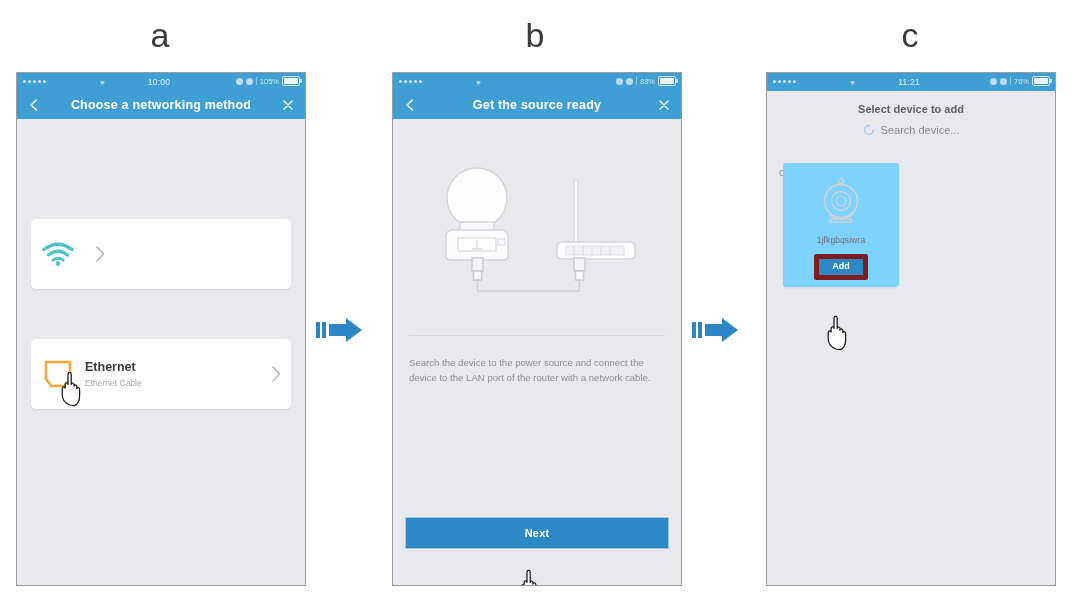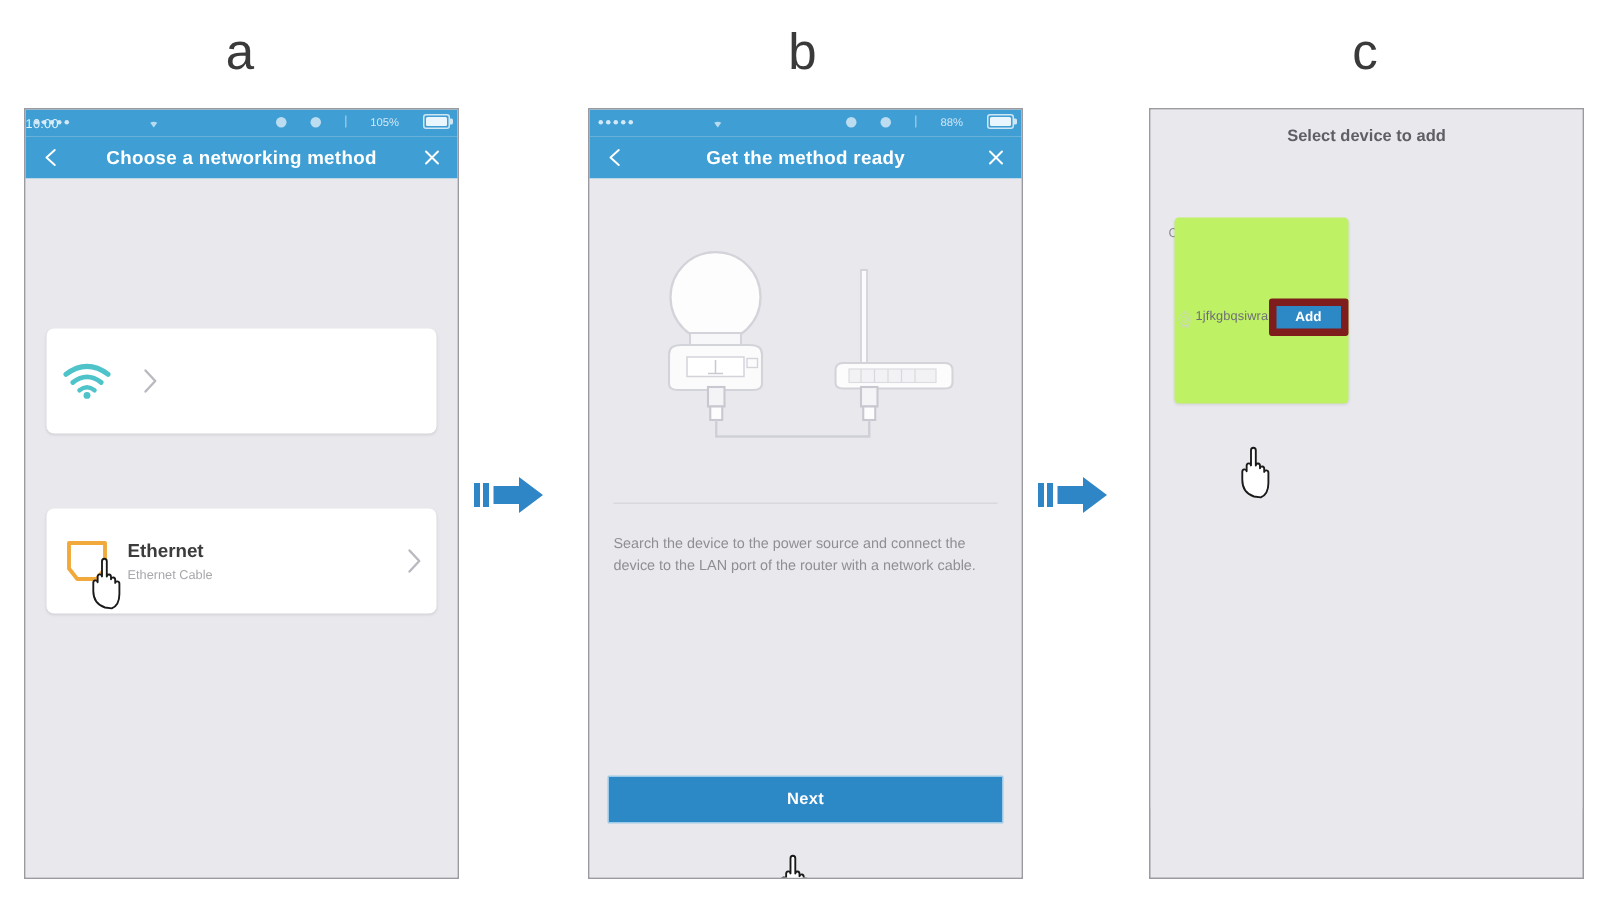--- a/index.html
+++ b/index.html
@@ -37,22 +37,22 @@
   .statusbar{
     height:18px;
     background:#3f9fd4;
     position:relative;
     display:flex;align-items:center;
     font-size:8px;color:#cfe6f5;
   }
   .sb-dots{position:absolute;left:6px;top:7px;display:flex;gap:2px;}
   .sb-dots i{width:3px;height:3px;background:#d3e8f6;border-radius:50%;display:block;}
   .sb-wifi{position:absolute;left:80px;top:4px;width:11px;height:9px;opacity:.85;}
-  .sb-time{position:absolute;left:0;right:4px;font-size:8.5px;color:#dff0fa;letter-spacing:.2px;}
-  .sb-right{position:absolute;right:5px;top:3px;display:flex;align-items:center;gap:16px;}
+  .sb-time{position:absolute;left:0;right:4px;text-align:center;font-size:8.5px;color:#dff0fa;letter-spacing:.2px;}
+  .sb-right{position:absolute;right:5px;top:3px;display:flex;align-items:center;gap:3px;}
   .sb-ic{width:7px;height:7px;border-radius:50%;background:#bcdcf0;display:block;}
   .sb-bar{width:1px;height:8px;background:#8fc4e4;display:block;}
   .sb-pct{font-size:7.5px;color:#cfe6f5;}
   .sb-batt{width:16px;height:8px;border:1px solid #cfe6f5;border-radius:2px;position:relative;}
   .sb-batt::after{content:"";position:absolute;right:-3px;top:2px;width:2px;height:4px;background:#cfe6f5;border-radius:0 1px 1px 0;}
   .sb-batt i{position:absolute;left:1px;top:1px;bottom:1px;right:1px;background:#eaf6fe;display:block;border-radius:1px;}
 
   
   .navbar{
     height:28px;
@@ -115,23 +115,23 @@
   .c-search{
     position:absolute;left:0;right:0;top:33px;
     display:flex;align-items:center;justify-content:center;gap:6px;
     font-size:11px;color:#8b8b93;
   }
   .c-grouplabel{
     position:absolute;left:12px;top:58px;font-size:8.5px;color:#8b8b93;margin-top:19px;
   }
   .devcard{
     position:absolute;left:16px;top:72px;width:116px;height:124px;
-    background:#bef264;border-radius:3px;
+    background:#7dd3fc;border-radius:3px;
     box-shadow:0 1px 2px rgba(0,0,0,.09);
-    display:flex;flex-direction:row;align-items:center;
+    display:flex;flex-direction:column;align-items:center;
   }
   .dev-ic{margin-top:12px;}
   .dev-name{margin-top:6px;font-size:8.5px;color:#6e6e76;letter-spacing:.1px;}
   .addbtn{
     margin-top:9px;
     background:#2d88c6;border:5px solid #7f1d1d;
     color:#ffffff;font-size:9px;font-weight:600;
     padding:3px 13px;border-radius:2px;line-height:1.1;
   }
 
@@ -254,21 +254,21 @@
         <span class="sb-batt">
             <i></i>
           </span>
       </div>
     </div>
 
     <div class="navbar">
       <svg class="nav-back" viewBox="0 0 14 14">
         <path d="M9.5 2 L4 7 L9.5 12" fill="none" stroke="#ffffff" stroke-width="1.3" stroke-linecap="round" stroke-linejoin="round"></path>
       </svg>
-      <span class="nav-title">Get the method ready</span>
+      <span class="nav-title">Get the source ready</span>
       <svg class="nav-close" viewBox="0 0 14 14">
         <path d="M3 3 L11 11 M11 3 L3 11" fill="none" stroke="#ffffff" stroke-width="1.3" stroke-linecap="round"></path>
       </svg>
     </div>
 
     <div class="screen">
 
       <div class="diagram">
         <svg width="230" height="150" viewBox="0 0 230 150">
 
@@ -315,26 +315,55 @@
   </div>
 
   <svg class="flow-arrow" style="left:692px;top:317px;" viewBox="0 0 48 26">
     <rect x="0" y="5" width="4" height="16" fill="#2f86c6"></rect>
     <rect x="6" y="5" width="4" height="16" fill="#2f86c6"></rect>
     <path d="M13 7 H30 V1 L46 13 L30 25 V19 H13 Z" fill="#2f86c6"></path>
   </svg>
 
   <div class="phone" style="left:766px;top:72px;">
 
+    <div class="statusbar">
+      <div class="sb-dots">
+        <i></i>
+          <i></i>
+          <i></i>
+          <i></i>
+          <i></i>
+      </div>
+      <svg class="sb-wifi" viewBox="0 0 16 12">
+        <path d="M8 11 L4.6 6.6 Q8 4.2 11.4 6.6 Z" fill="#cfe6f5"></path>
+      </svg>
+      <div class="sb-time">11:21</div>
+      <div class="sb-right">
+        <span class="sb-ic"></span>
+        <span class="sb-ic"></span>
+        <span class="sb-bar"></span>
+        <span class="sb-pct">76%</span>
+        <span class="sb-batt">
+            <i></i>
+          </span>
+      </div>
+    </div>
 
 
     <div class="screen">
 
       <div class="c-heading">Select device to add</div>
 
+      <div class="c-search">
+        <svg width="12" height="12" viewBox="0 0 14 14">
+          <path d="M12 7 A5 5 0 1 1 7 2" fill="none" stroke="#9fc8e2" stroke-width="1.5" stroke-linecap="round"></path>
+          <path d="M7 0 L7 4 L4 2 Z" fill="#9fc8e2"></path>
+        </svg>
+        <span>Search device...</span>
+      </div>
 
       <div class="c-grouplabel">Camera</div>
 
       <div class="devcard">
         <svg class="dev-ic" width="56" height="54" viewBox="0 0 56 54">
           <circle cx="28" cy="6" r="2.6" fill="none" stroke="#cfcfd6" stroke-width="1.2"></circle>
           <path d="M28 8.6 V12" stroke="#cfcfd6" stroke-width="1.2"></path>
           <circle cx="28" cy="26" r="16.5" fill="none" stroke="#cfcfd6" stroke-width="1.6"></circle>
           <circle cx="28" cy="26" r="9.5" fill="none" stroke="#cfcfd6" stroke-width="1.4"></circle>
           <circle cx="28" cy="26" r="5" fill="none" stroke="#cfcfd6" stroke-width="1.2"></circle>

